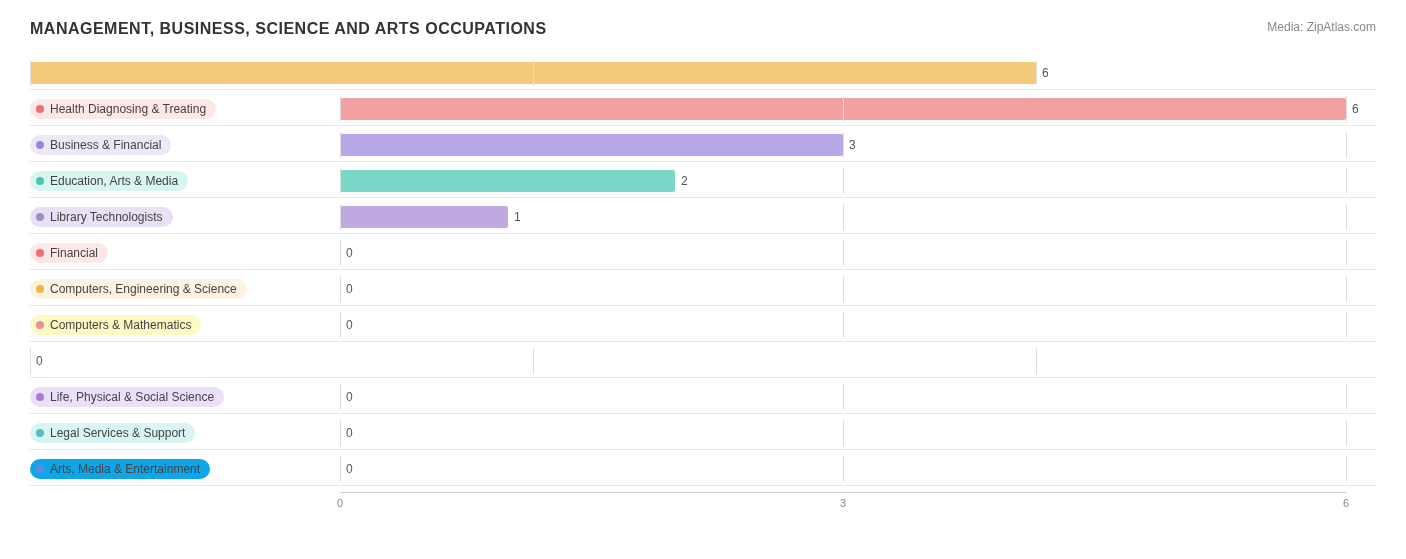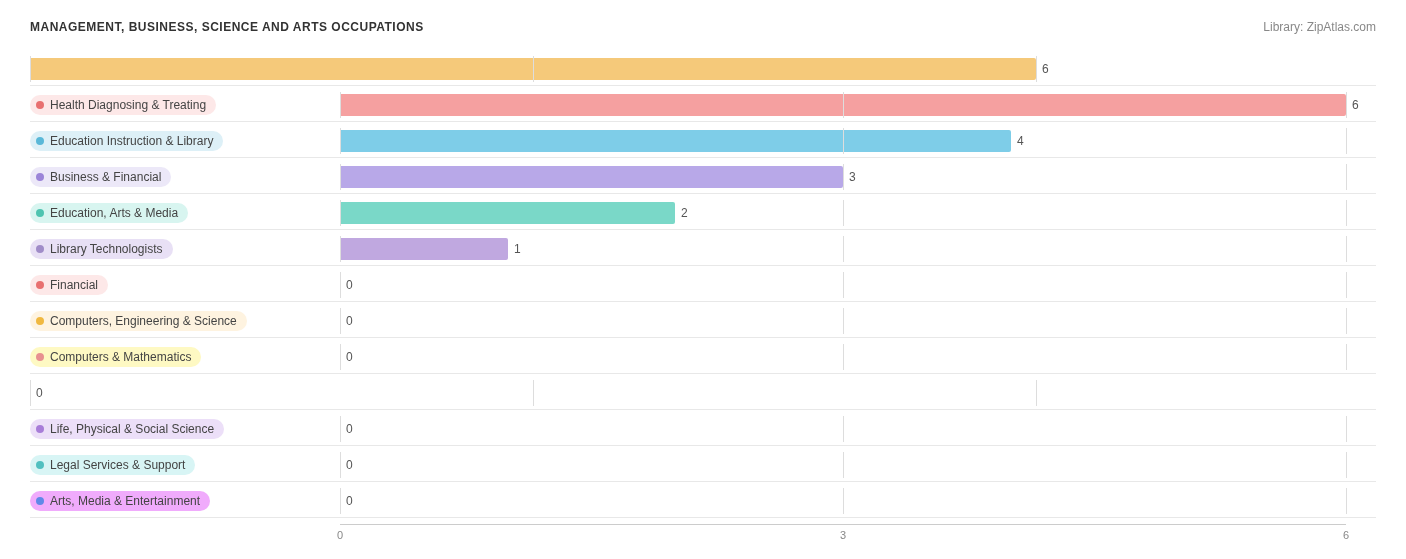--- a/index.html
+++ b/index.html
@@ -10,21 +10,21 @@
       min-height: 559px;
       padding: 20px 30px;
     }
     .chart-header {
       display: flex;
       justify-content: space-between;
       align-items: flex-start;
       margin-bottom: 18px;
     }
     .chart-title {
-      font-size: 12px;
+      font-size: 16px;
       font-weight: bold;
       color: #333;
       letter-spacing: 0.5px;
       text-transform: uppercase;
     }
     .chart-source {
       font-size: 12px;
       color: #888;
     }
     .bar-row {
@@ -77,21 +77,21 @@
     }
     .chart-body {
       position: relative;
     }
   </style>
 </head>
 <body>
 
 <div class="chart-header">
   <span class="chart-title">MANAGEMENT, BUSINESS, SCIENCE AND ARTS OCCUPATIONS</span>
-  <span class="chart-source">Library: ZipAtlas.com</span>
+  <span class="chart-source">Media: ZipAtlas.com</span>
 </div>
 
 <div class="chart-body" id="chart-body">
 
 <div class="bar-row">
       <div class="bar-track" style="position: relative;">
         <div style="position: absolute; top: -2px; bottom: -2px; width: 1px; background: rgb(221, 221, 221); left: 1006px; z-index: 0;"></div>
         <div style="position: absolute; top: -2px; bottom: -2px; width: 1px; background: rgb(221, 221, 221); left: 503px; z-index: 0;"></div>
         <div style="position: absolute; top: -2px; bottom: -2px; width: 1px; background: rgb(221, 221, 221); left: 0px; z-index: 0;"></div>
         <div class="bar-fill" style="width: 1006px; background: rgb(245, 201, 122); min-width: 2px;"></div>
@@ -108,35 +108,20 @@
       <div class="bar-track" style="position: relative;">
         <div style="position: absolute; top: -2px; bottom: -2px; width: 1px; background: rgb(221, 221, 221); left: 1006px; z-index: 0;"></div>
         <div style="position: absolute; top: -2px; bottom: -2px; width: 1px; background: rgb(221, 221, 221); left: 503px; z-index: 0;"></div>
         <div style="position: absolute; top: -2px; bottom: -2px; width: 1px; background: rgb(221, 221, 221); left: 0px; z-index: 0;"></div>
         <div class="bar-fill" style="width: 1006px; background: rgb(245, 160, 160); min-width: 2px;"></div>
         <span class="bar-value">6</span>
       </div>
     </div>
     <div class="bar-row">
       <div class="bar-label-container">
-        <span class="bar-label-pill" style="background: rgb(221, 240, 247);">
-          <span class="pill-dot" style="background: rgb(90, 184, 216);"></span>
-          <span>Education Instruction &amp; Library</span>
-        </span>
-      </div>
-      <div class="bar-track" style="position: relative;">
-        <div style="position: absolute; top: -2px; bottom: -2px; width: 1px; background: rgb(221, 221, 221); left: 1006px; z-index: 0;"></div>
-        <div style="position: absolute; top: -2px; bottom: -2px; width: 1px; background: rgb(221, 221, 221); left: 503px; z-index: 0;"></div>
-        <div style="position: absolute; top: -2px; bottom: -2px; width: 1px; background: rgb(221, 221, 221); left: 0px; z-index: 0;"></div>
-        <div class="bar-fill" style="width: 671px; background: rgb(126, 205, 232); min-width: 2px;"></div>
-        <span class="bar-value">4</span>
-      </div>
-    </div>
-    <div class="bar-row">
-      <div class="bar-label-container">
         <span class="bar-label-pill" style="background: rgb(236, 232, 248);">
           <span class="pill-dot" style="background: rgb(155, 132, 216);"></span>
           <span>Business &amp; Financial</span>
         </span>
       </div>
       <div class="bar-track" style="position: relative;">
         <div style="position: absolute; top: -2px; bottom: -2px; width: 1px; background: rgb(221, 221, 221); left: 1006px; z-index: 0;"></div>
         <div style="position: absolute; top: -2px; bottom: -2px; width: 1px; background: rgb(221, 221, 221); left: 503px; z-index: 0;"></div>
         <div style="position: absolute; top: -2px; bottom: -2px; width: 1px; background: rgb(221, 221, 221); left: 0px; z-index: 0;"></div>
         <div class="bar-fill" style="width: 503px; background: rgb(184, 168, 232); min-width: 2px;"></div>
@@ -252,21 +237,21 @@
       <div class="bar-track" style="position: relative;">
         <div style="position: absolute; top: -2px; bottom: -2px; width: 1px; background: rgb(221, 221, 221); left: 1006px; z-index: 0;"></div>
         <div style="position: absolute; top: -2px; bottom: -2px; width: 1px; background: rgb(221, 221, 221); left: 503px; z-index: 0;"></div>
         <div style="position: absolute; top: -2px; bottom: -2px; width: 1px; background: rgb(221, 221, 221); left: 0px; z-index: 0;"></div>
         <div class="bar-fill" style="width: 0px; background: rgb(128, 216, 216); min-width: 0px;"></div>
         <span class="bar-value">0</span>
       </div>
     </div>
     <div class="bar-row">
       <div class="bar-label-container">
-        <span class="bar-label-pill" style="background: #f0abfc;">
+        <span class="bar-label-pill" style="background: #0ea5e9;">
           <span class="pill-dot" style="background: rgb(96, 136, 232);"></span>
           <span>Arts, Media &amp; Entertainment</span>
         </span>
       </div>
       <div class="bar-track" style="position: relative;">
         <div style="position: absolute; top: -2px; bottom: -2px; width: 1px; background: rgb(221, 221, 221); left: 1006px; z-index: 0;"></div>
         <div style="position: absolute; top: -2px; bottom: -2px; width: 1px; background: rgb(221, 221, 221); left: 503px; z-index: 0;"></div>
         <div style="position: absolute; top: -2px; bottom: -2px; width: 1px; background: rgb(221, 221, 221); left: 0px; z-index: 0;"></div>
         <div class="bar-fill" style="width: 0px; background: rgb(144, 168, 240); min-width: 0px;"></div>
         <span class="bar-value">0</span>

